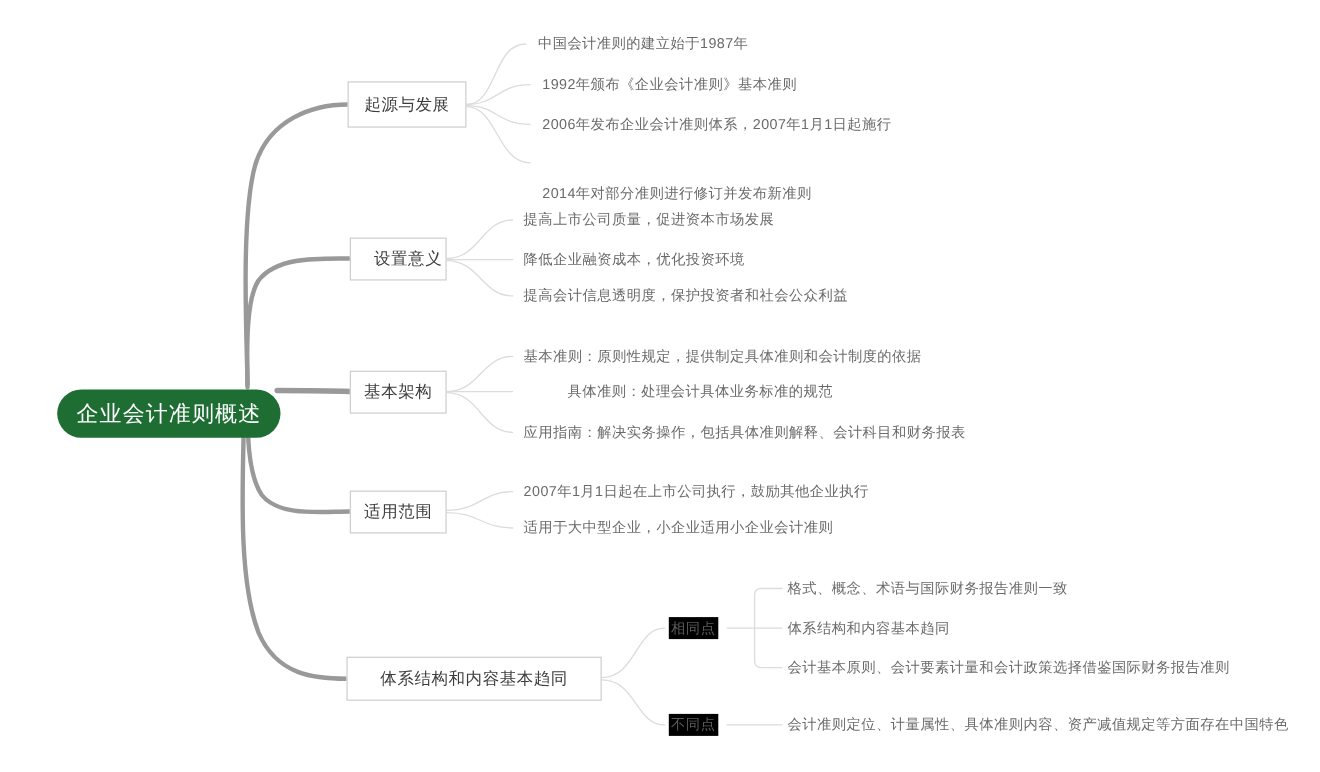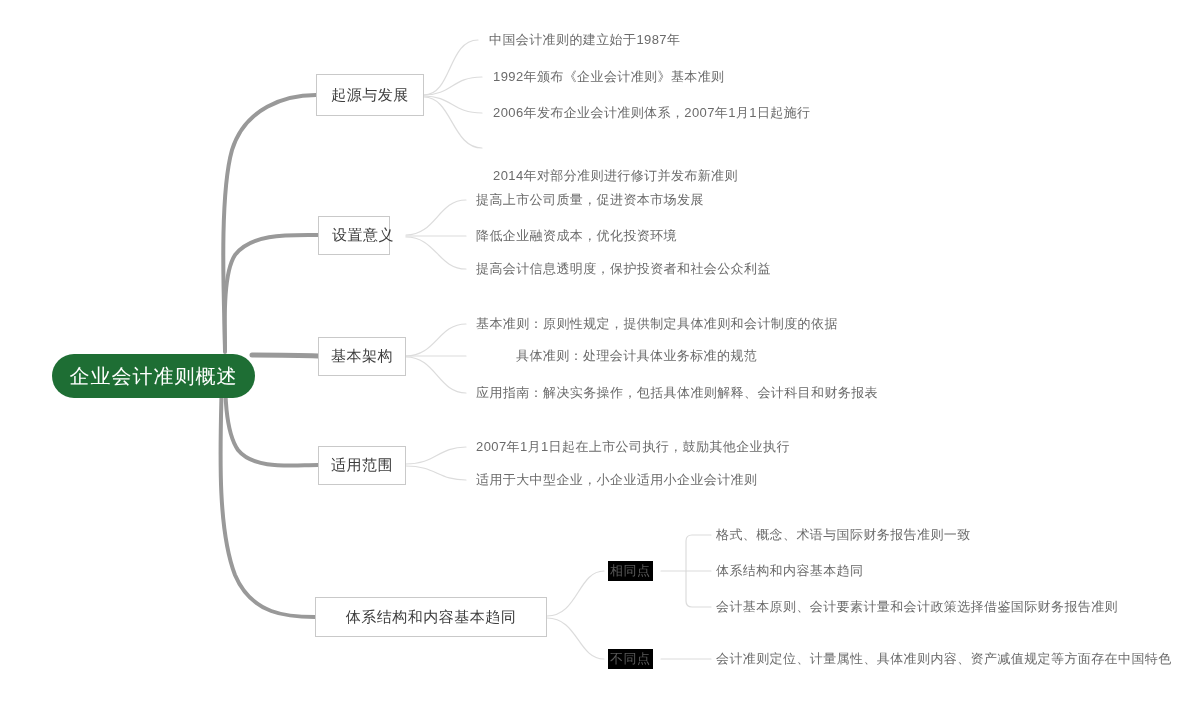--- a/index.html
+++ b/index.html
@@ -147,21 +147,21 @@
   </svg>
 
   <div class="root-node" style="left:52px; top:331px; width:203px; height:44px;">
     <span>企业会计准则概述</span>
   </div>
 
   <div class="branch-node" style="left:316px; top:74px; width:108px; height:42px;">
     <span>起源与发展</span>
   </div>
 
-  <div class="branch-node" style="left:318px; top:216px; width:72px; height:39px;padding-left:18px;">
+  <div class="branch-node" style="left:318px; top:216px; width:88px; height:39px;padding-left:18px;">
     <span>设置意义</span>
   </div>
 
   <div class="branch-node" style="left:318px; top:337px; width:88px; height:39px;">
     <span>基本架构</span>
   </div>
 
   <div class="branch-node" style="left:318px; top:446px; width:88px; height:39px;">
     <span>适用范围</span>
   </div>

